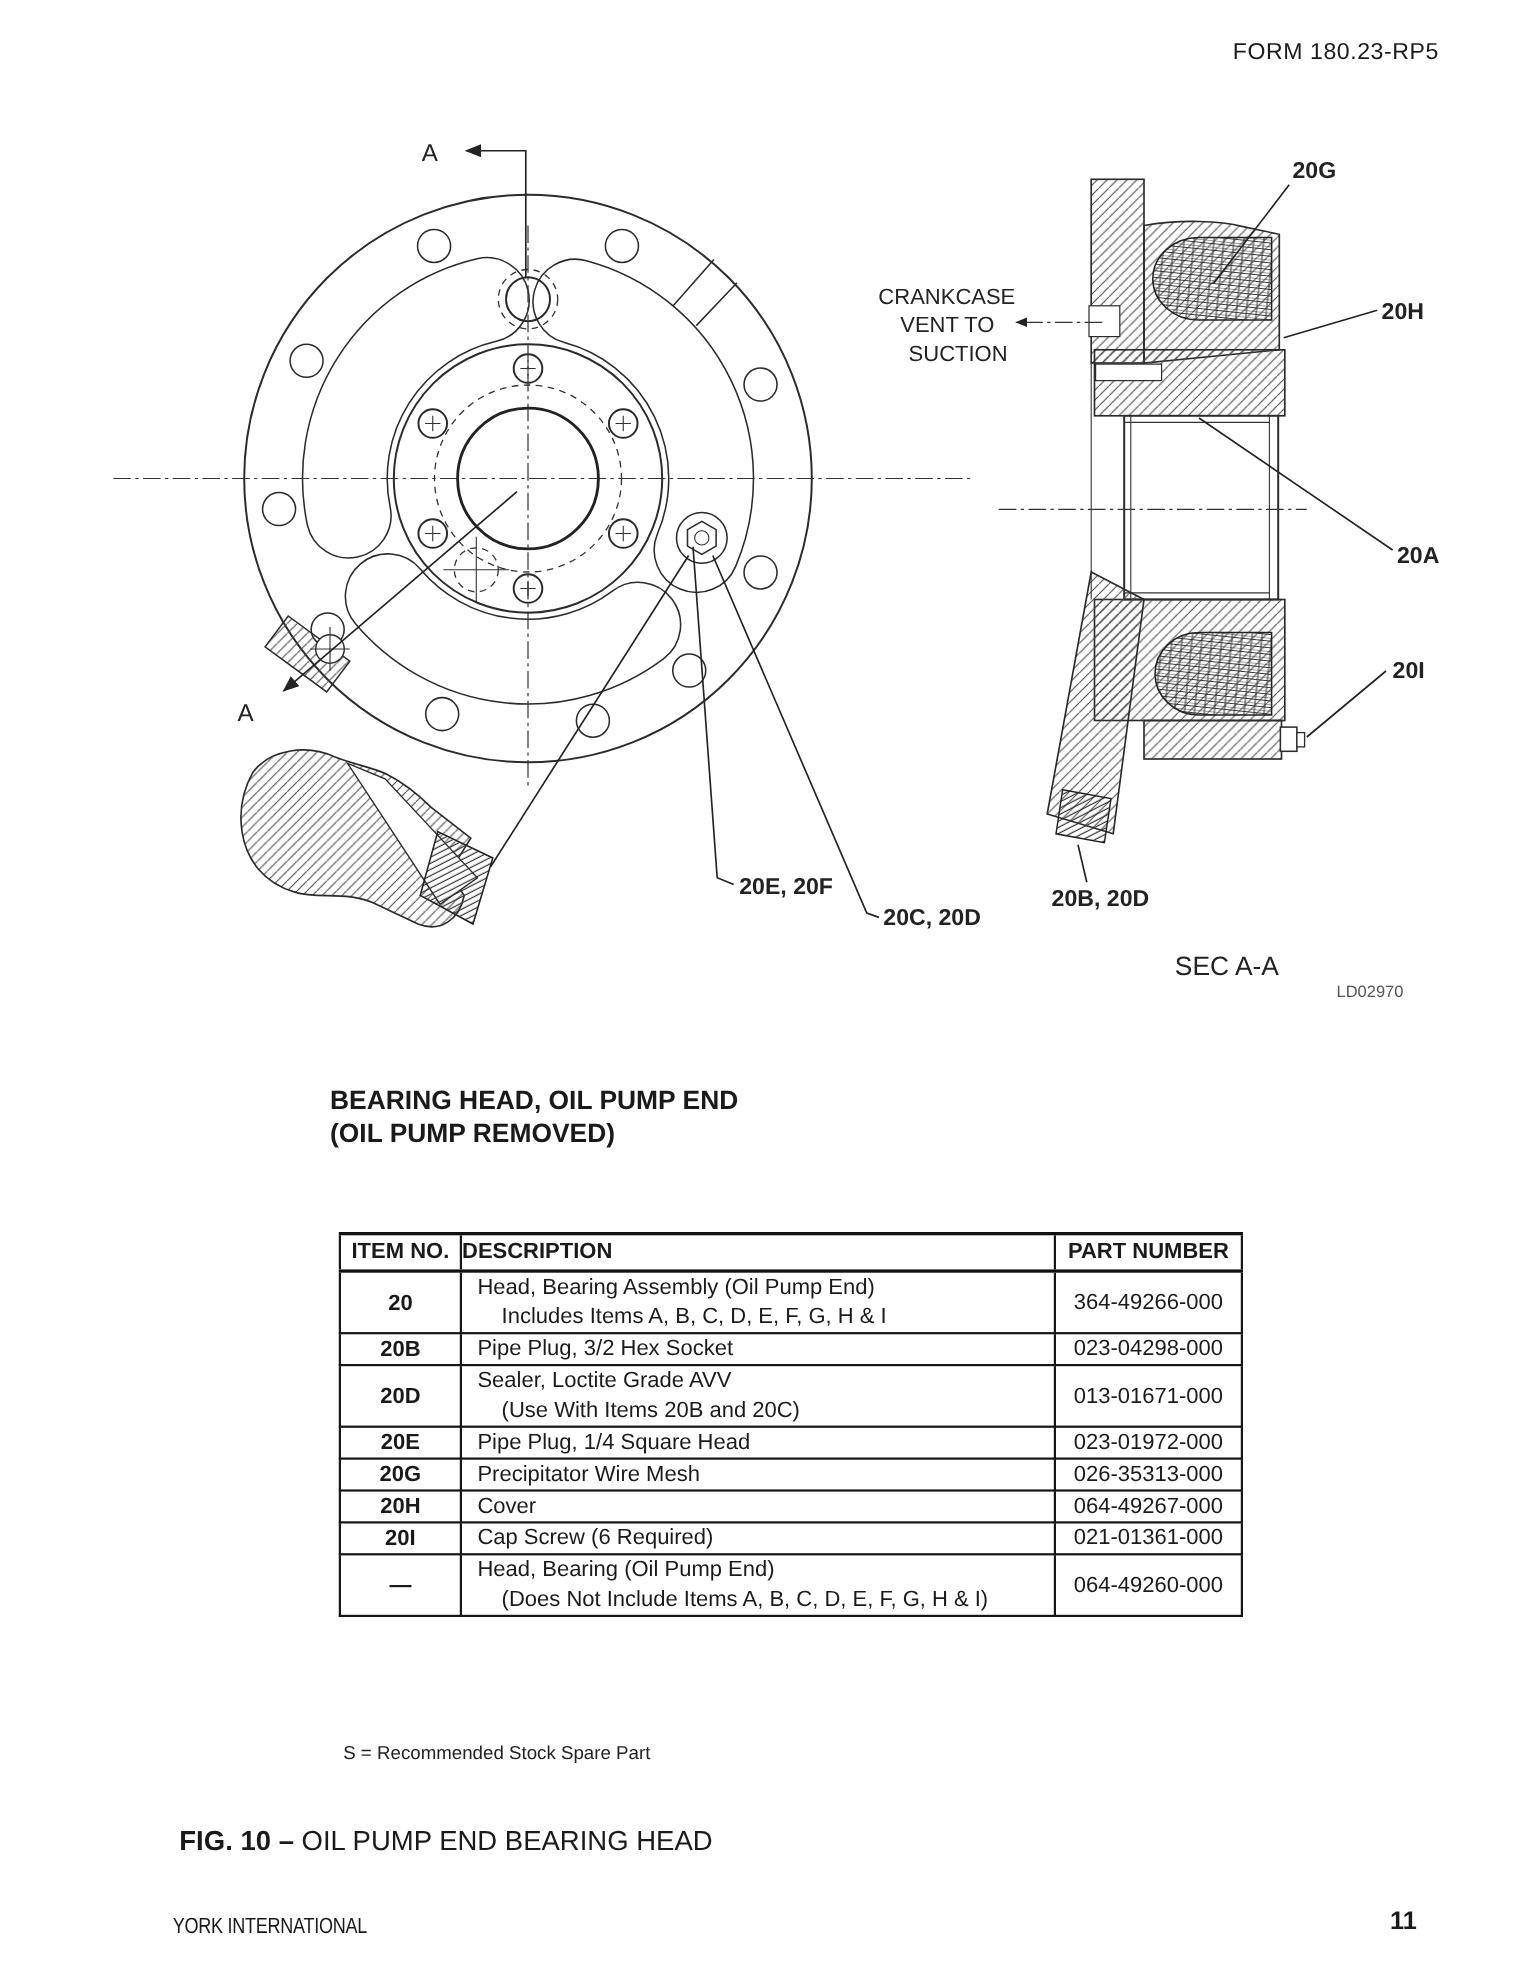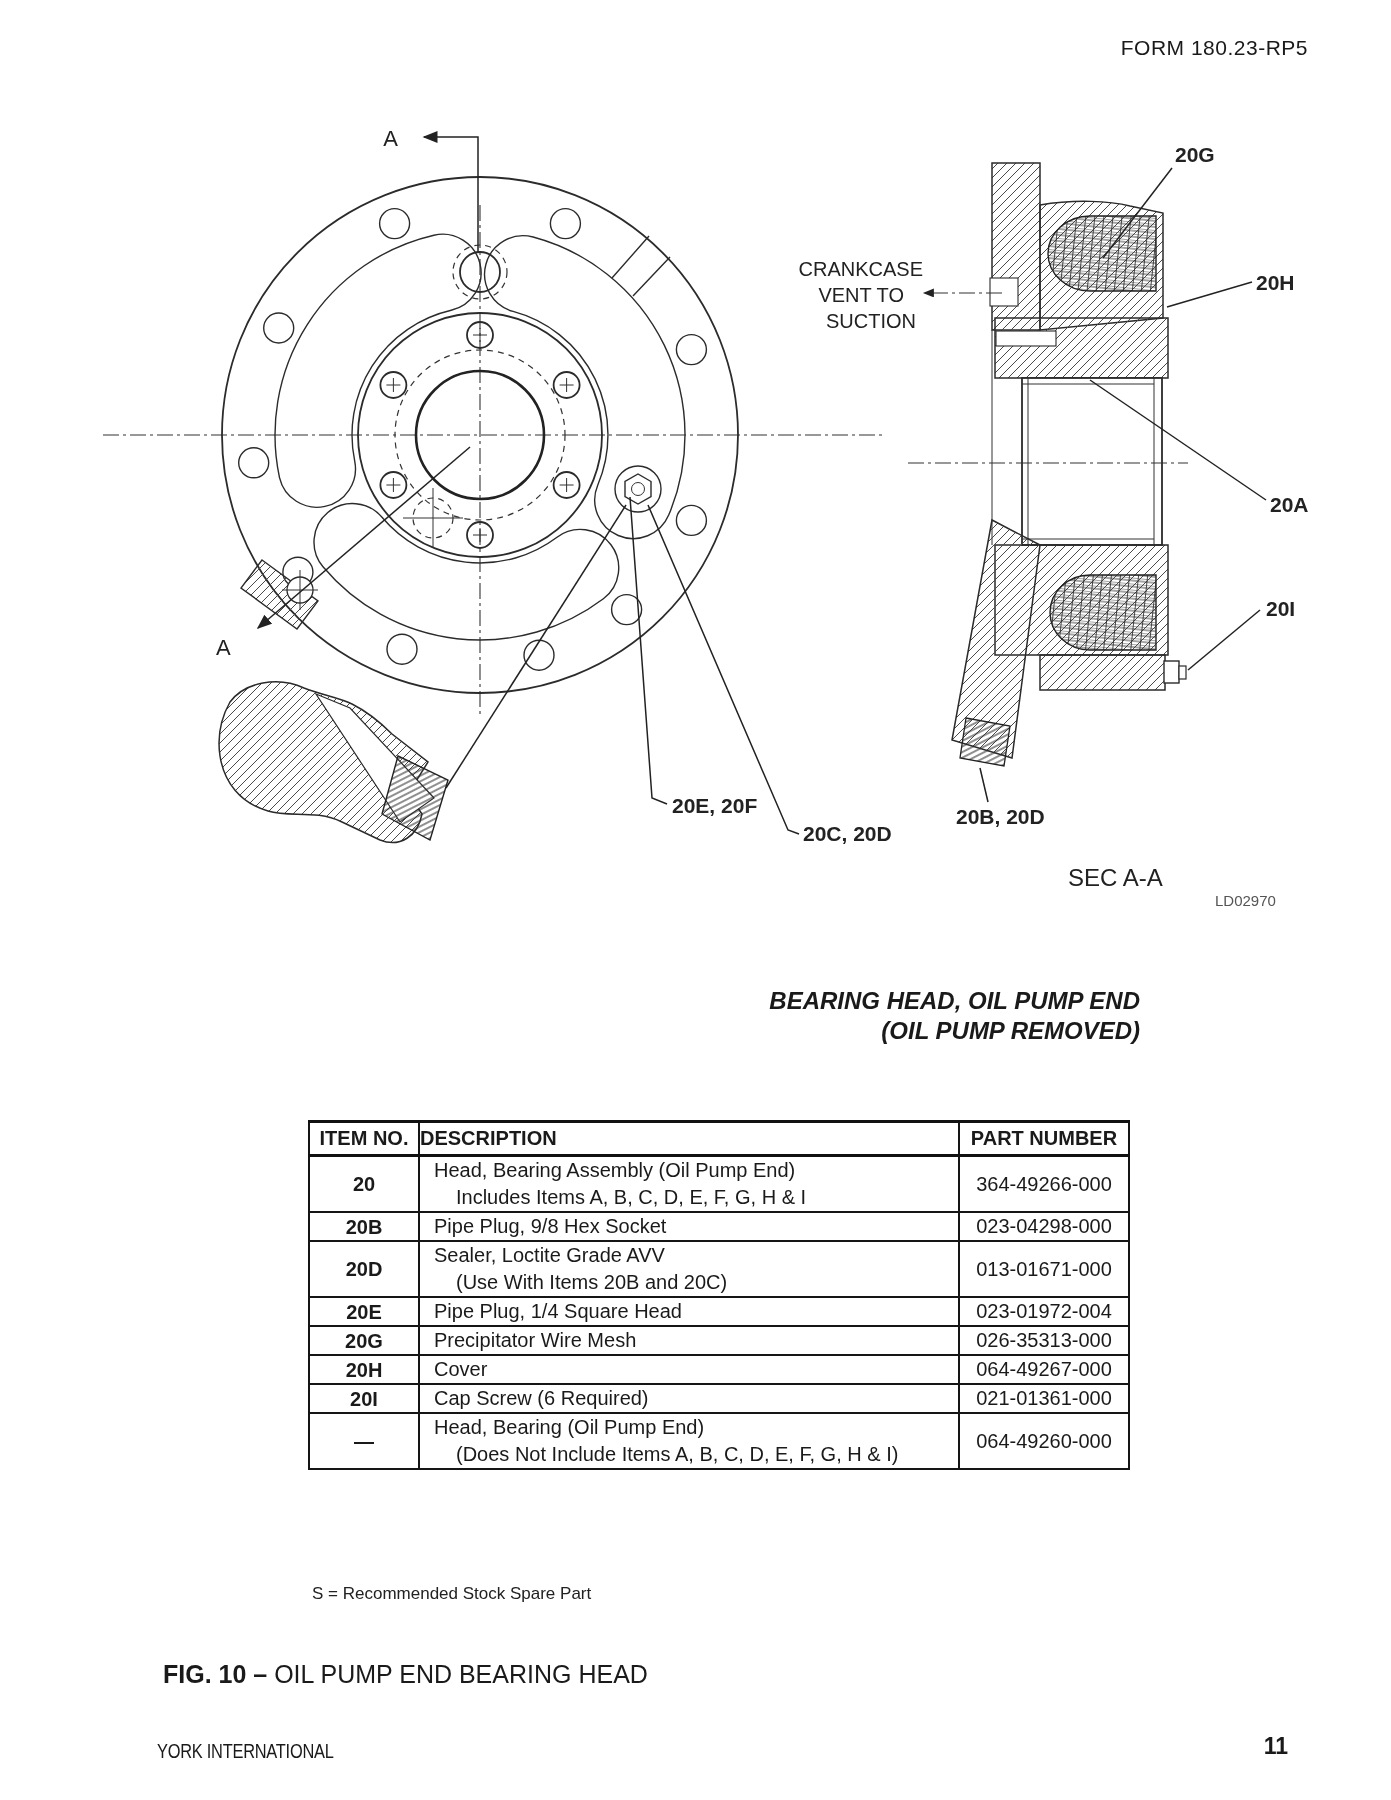--- a/index.html
+++ b/index.html
@@ -5,22 +5,22 @@
   html,body{margin:0;padding:0;background:#888;}
   .page{position:relative;width:1391px;height:1800px;background:#ffffff;
         font-family:"Liberation Sans", sans-serif;color:#1a1a1a;overflow:hidden;}
   .form-no{position:absolute;top:36px;right:83px;font-size:21px;letter-spacing:.5px;}
   svg text{font-family:"Liberation Sans", sans-serif;}
   .lbl{font-size:21px;font-weight:600;fill:#222;}
   .lblA{font-size:22px;font-weight:500;fill:#222;}
   .ann{font-size:20px;font-weight:500;fill:#222;}
   .sec{font-size:24px;font-weight:500;fill:#222;}
   .ld{font-size:15px;fill:#555;}
-  .fig-title{position:absolute;left:300px;top:986px;width:840px;text-align:right;
-             font-size:24px;font-weight:700;line-height:30px;font-style:italic;}
+  .fig-title{position:absolute;left:300px;top:986px;width:840px;text-align:left;
+             font-size:24px;font-weight:700;line-height:30px;}
   .tbl-wrap{position:absolute;left:308px;top:1120px;width:822px;}
   table{border-collapse:collapse;width:822px;table-layout:fixed;}
   td,th{border:2px solid #151515;padding:0;vertical-align:middle;}
   thead th{border-top:3px solid #111;border-bottom:3px solid #111;font-size:20px;
            font-weight:700;height:31px;}
   .c-item{width:108px;text-align:center;font-weight:700;font-size:20px;}
   .c-desc{width:538px;font-size:20px;}
   .c-part{width:168px;text-align:center;font-size:20px;}
   .d1{line-height:27px;padding-left:14px;}
   .d2{line-height:27px;padding-left:36px;}
@@ -223,38 +223,38 @@
           <td class="c-item"><span class="sup"></span><span>20</span></td>
           <td class="c-desc">
               <div class="d1">Head, Bearing  Assembly (Oil Pump End)</div>
               <div class="d2">Includes Items A, B, C, D, E, F, G, H &amp; I</div>
             </td>
           <td class="c-part">364-49266-000</td>
         </tr>
         <tr>
           <td class="c-item"><span class="sup"></span><span>20B</span></td>
           <td class="c-desc">
-              <div class="d1">Pipe Plug, 9/8 Hex Socket</div>
+              <div class="d1">Pipe Plug, 3/2 Hex Socket</div>
             </td>
           <td class="c-part">023-04298-000</td>
         </tr>
         <tr>
           <td class="c-item"><span class="sup"></span><span>20D</span></td>
           <td class="c-desc">
               <div class="d1">Sealer, Loctite Grade AVV</div>
               <div class="d2">(Use With Items 20B and 20C)</div>
             </td>
           <td class="c-part">013-01671-000</td>
         </tr>
         <tr>
           <td class="c-item"><span class="sup"></span><span>20E</span></td>
           <td class="c-desc">
               <div class="d1">Pipe Plug, 1/4 Square Head</div>
             </td>
-          <td class="c-part">023-01972-004</td>
+          <td class="c-part">023-01972-000</td>
         </tr>
         <tr>
           <td class="c-item"><span class="sup"></span><span>20G</span></td>
           <td class="c-desc">
               <div class="d1">Precipitator Wire Mesh</div>
             </td>
           <td class="c-part">026-35313-000</td>
         </tr>
         <tr>
           <td class="c-item"><span class="sup"></span><span>20H</span></td>

